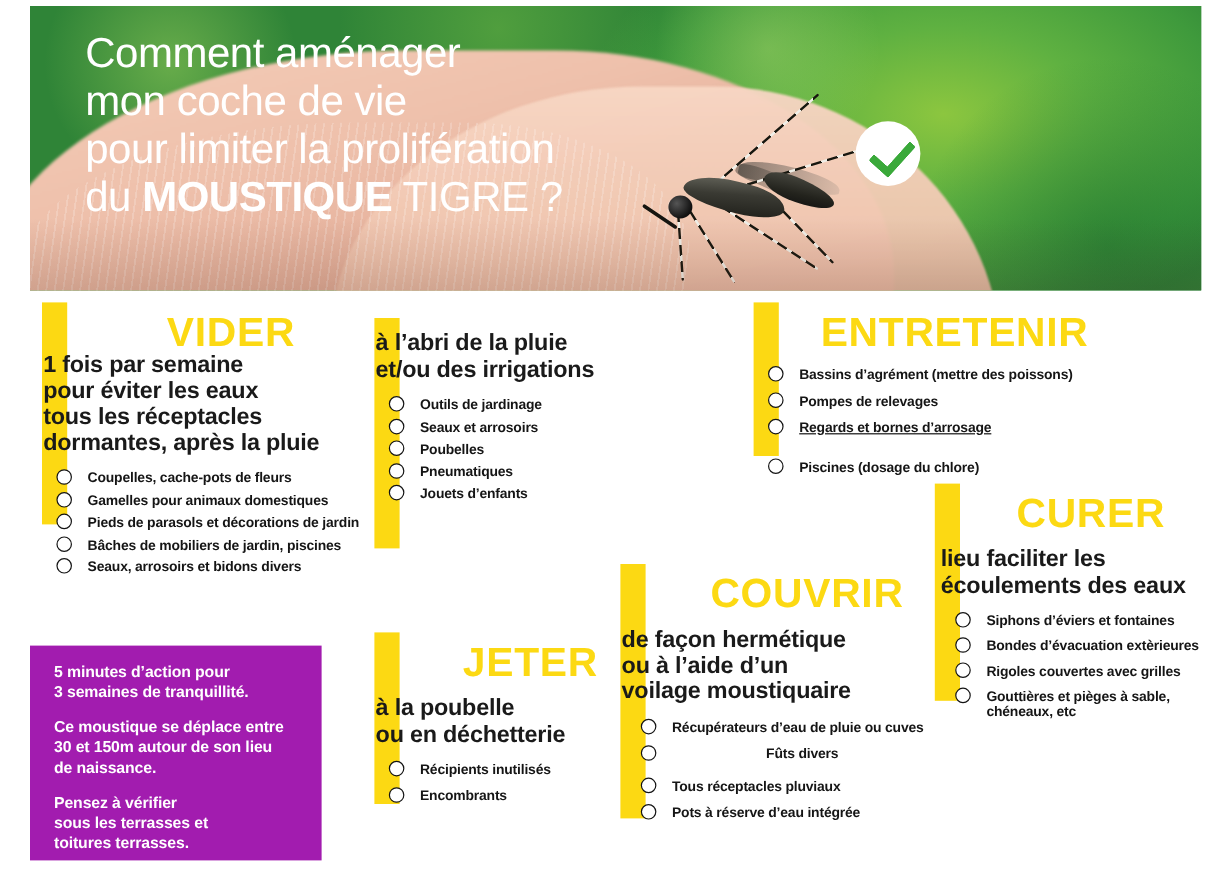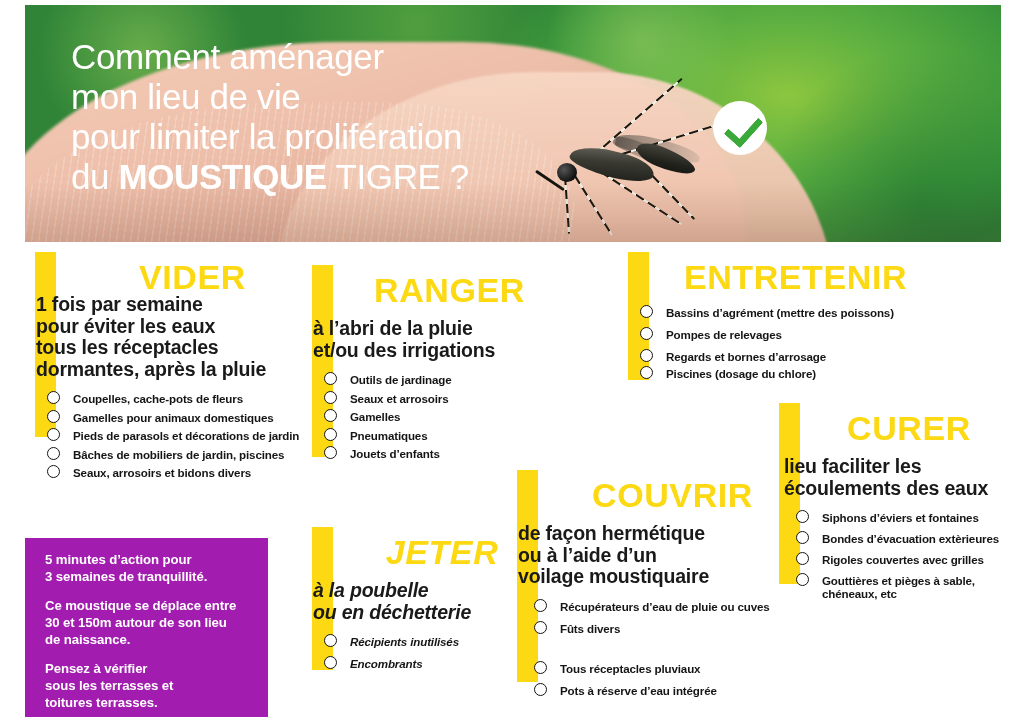--- a/index.html
+++ b/index.html
@@ -96,21 +96,21 @@
     transform:rotate(-48deg);border-radius:2px;
   }
   .badge-text{
     position:absolute;left:68px;top:-36px;width:236px;
     color:#ffffff;font-weight:bold;font-size:16.5px;line-height:21px;
     letter-spacing:-.1px;
   }
 
   
   .title{
-    position:absolute;left:46px;top:32px;width:520px;
+    position:absolute;left:46px;top:20px;width:520px;
     color:#ffffff;font-size:35px;line-height:40px;font-weight:300;
     letter-spacing:-.4px;
   }
   .title .ln{display:block;white-space:nowrap;}
   .title b{font-weight:bold;}
 
   
   .block{position:absolute;}
   .block .bar{position:absolute;left:0;top:0;width:21px;background:#FCD913;}
   .block .inner{position:absolute;}
@@ -171,21 +171,21 @@
     <div class="body"></div>
     <div class="abdomen"></div>
     <div class="head"></div>
     <div class="prob"></div>
   </div>
 
   <div class="shadowbot"></div>
 
   <div class="title">
     <span class="ln">Comment aménager</span>
-    <span class="ln">mon lieu de vie</span>
+    <span class="ln">mon coche de vie</span>
     <span class="ln">pour limiter la prolifération</span>
     <span class="ln"><span>du </span><b>MOUSTIQUE</b><span> TIGRE ?</span></span>
   </div>
 
   <div class="badge-wrap">
     <div class="check-circle">
       <div class="tick"></div>
     </div>
   </div>
 </div>
@@ -206,43 +206,42 @@
       <li><span class="cbox"></span><span>Pieds de parasols et décorations de jardin</span></li>
       <li><span class="cbox"></span><span>Bâches de mobiliers de jardin, piscines</span></li>
       <li><span class="cbox"></span><span>Seaux, arrosoirs et bidons divers</span></li>
     </ul>
   </div>
 </div>
 
 <div class="block" style="left:312px;top:265px;width:240px;height:215px;">
   <div class="bar" style="height:192px;"></div>
   <div class="inner" style="left:0;top:0;width:240px;">
-    <div class="kicker" style="margin-left:35px;padding-top:8px;">RANGER</div>
     <div class="sub" style="margin-top:11px;margin-left:1px;">
       <span>à l’abri de la pluie</span>
       <span>et/ou des irrigations</span>
     </div>
     <ul class="checks" style="margin-top:12px;margin-left:12px;">
       <li><span class="cbox"></span><span>Outils de jardinage</span></li>
       <li><span class="cbox"></span><span>Seaux et arrosoirs</span></li>
-      <li><span class="cbox"></span><span>Gamelles</span></li>
+      <li><span class="cbox"></span><span>Poubelles</span></li>
       <li><span class="cbox"></span><span>Pneumatiques</span></li>
       <li><span class="cbox"></span><span>Jouets d’enfants</span></li>
     </ul>
   </div>
 </div>
 
 <div class="block" style="left:628px;top:252px;width:300px;height:135px;">
   <div class="bar" style="height:128px;"></div>
   <div class="inner" style="left:0;top:0;width:300px;">
     <div class="kicker" style="margin-left:35px;padding-top:8px;">ENTRETENIR</div>
     <ul class="checks" style="margin-top:12px;margin-left:12px;">
       <li style="margin-bottom:9px;"><span class="cbox"></span><span>Bassins d’agrément (mettre des poissons)</span></li>
       <li style="margin-bottom:9px;"><span class="cbox"></span><span>Pompes de relevages</span></li>
-      <li style="margin-bottom:4px;"><span class="cbox"></span><span>Regards et bornes d’arrosage</span></li>
+      <li style="margin-bottom:20px;text-decoration:underline;"><span class="cbox"></span><span>Regards et bornes d’arrosage</span></li>
       <li><span class="cbox"></span><span>Piscines (dosage du chlore)</span></li>
     </ul>
   </div>
 </div>
 
 <div class="block" style="left:779px;top:403px;width:245px;height:185px;">
   <div class="bar" style="height:181px;"></div>
   <div class="inner" style="left:0;top:0;width:225px;">
     <div class="kicker" style="margin-left:35px;padding-top:8px;">CURER</div>
     <div class="sub" style="margin-top:11px;margin-left:5px;">
@@ -262,30 +261,30 @@
   <div class="bar" style="height:212px;"></div>
   <div class="inner" style="left:0;top:0;width:260px;">
     <div class="kicker" style="margin-left:51px;padding-top:8px;">COUVRIR</div>
     <div class="sub" style="margin-top:11px;margin-left:1px;">
       <span>de façon hermétique</span>
       <span>ou à l’aide d’un</span>
       <span>voilage moustiquaire</span>
     </div>
     <ul class="checks" style="margin-top:12px;margin-left:17px;">
       <li style="margin-bottom:9px;"><span class="cbox"></span><span>Récupérateurs d’eau de pluie ou cuves</span></li>
-      <li style="margin-bottom:27px;"><span class="cbox"></span><span>Fûts divers</span></li>
+      <li style="margin-bottom:14px;text-align:center;"><span class="cbox"></span><span>Fûts divers</span></li>
       <li style="margin-bottom:9px;"><span class="cbox"></span><span>Tous réceptacles pluviaux</span></li>
       <li><span class="cbox"></span><span>Pots à réserve d’eau intégrée</span></li>
     </ul>
   </div>
 </div>
 
 <div class="block" style="left:312px;top:527px;width:225px;height:145px;">
   <div class="bar" style="height:143px;"></div>
-  <div class="inner" style="left:0;top:0;width:225px;font-style:italic;">
+  <div class="inner" style="left:0;top:0;width:225px;">
     <div class="kicker" style="margin-left:35px;padding-top:8px;">JETER</div>
     <div class="sub" style="margin-top:11px;margin-left:1px;">
       <span>à la poubelle</span>
       <span>ou en déchetterie</span>
     </div>
     <ul class="checks" style="margin-top:12px;margin-left:12px;">
       <li style="margin-bottom:9px;"><span class="cbox"></span><span>Récipients inutilisés</span></li>
       <li><span class="cbox"></span><span>Encombrants</span></li>
     </ul>
   </div>

